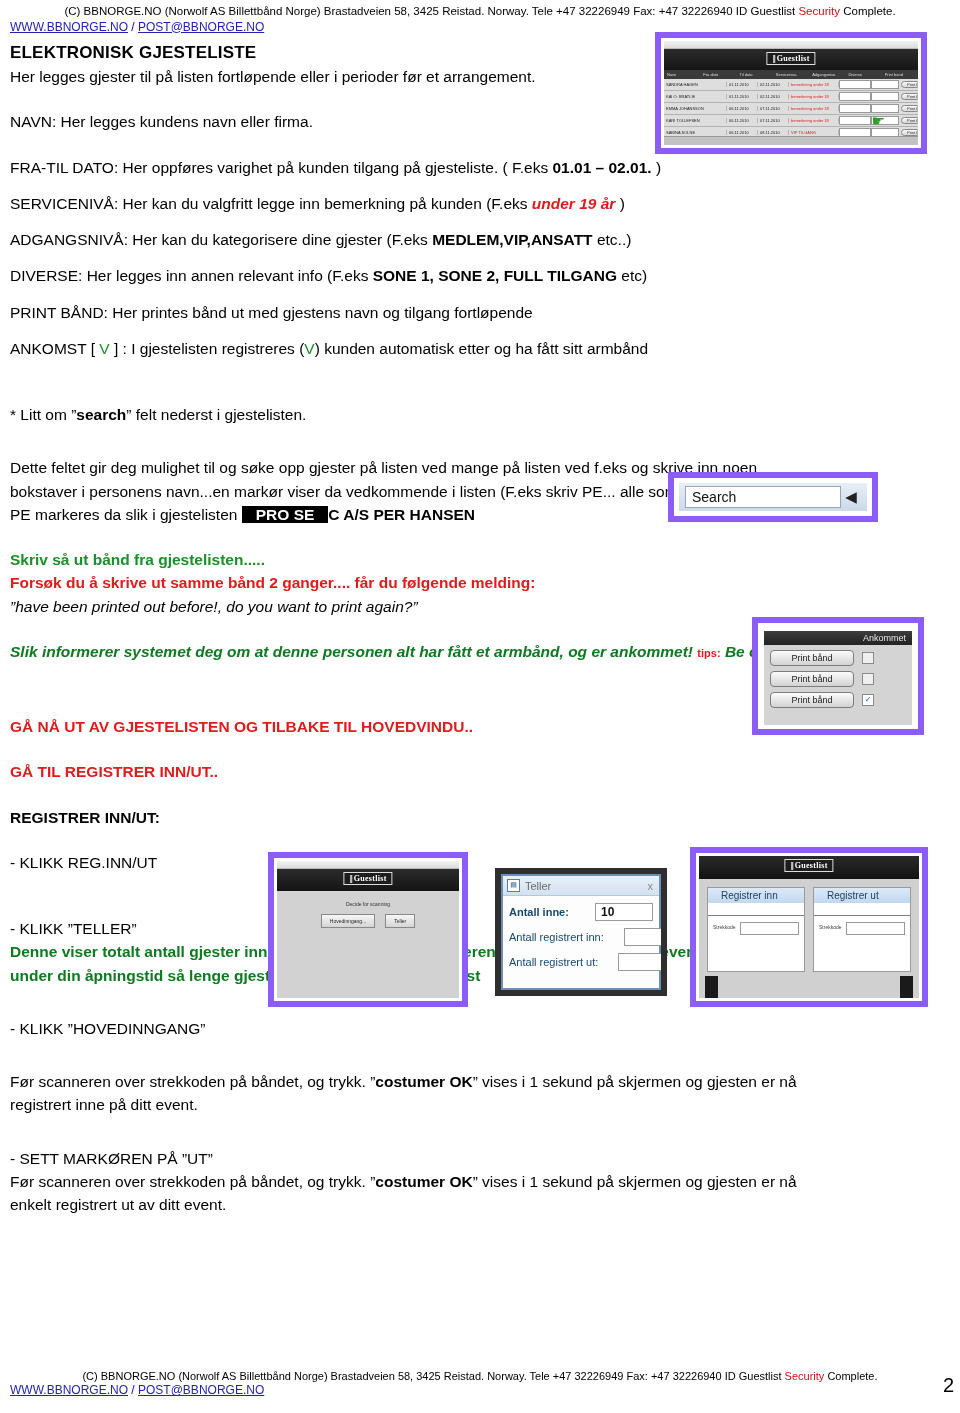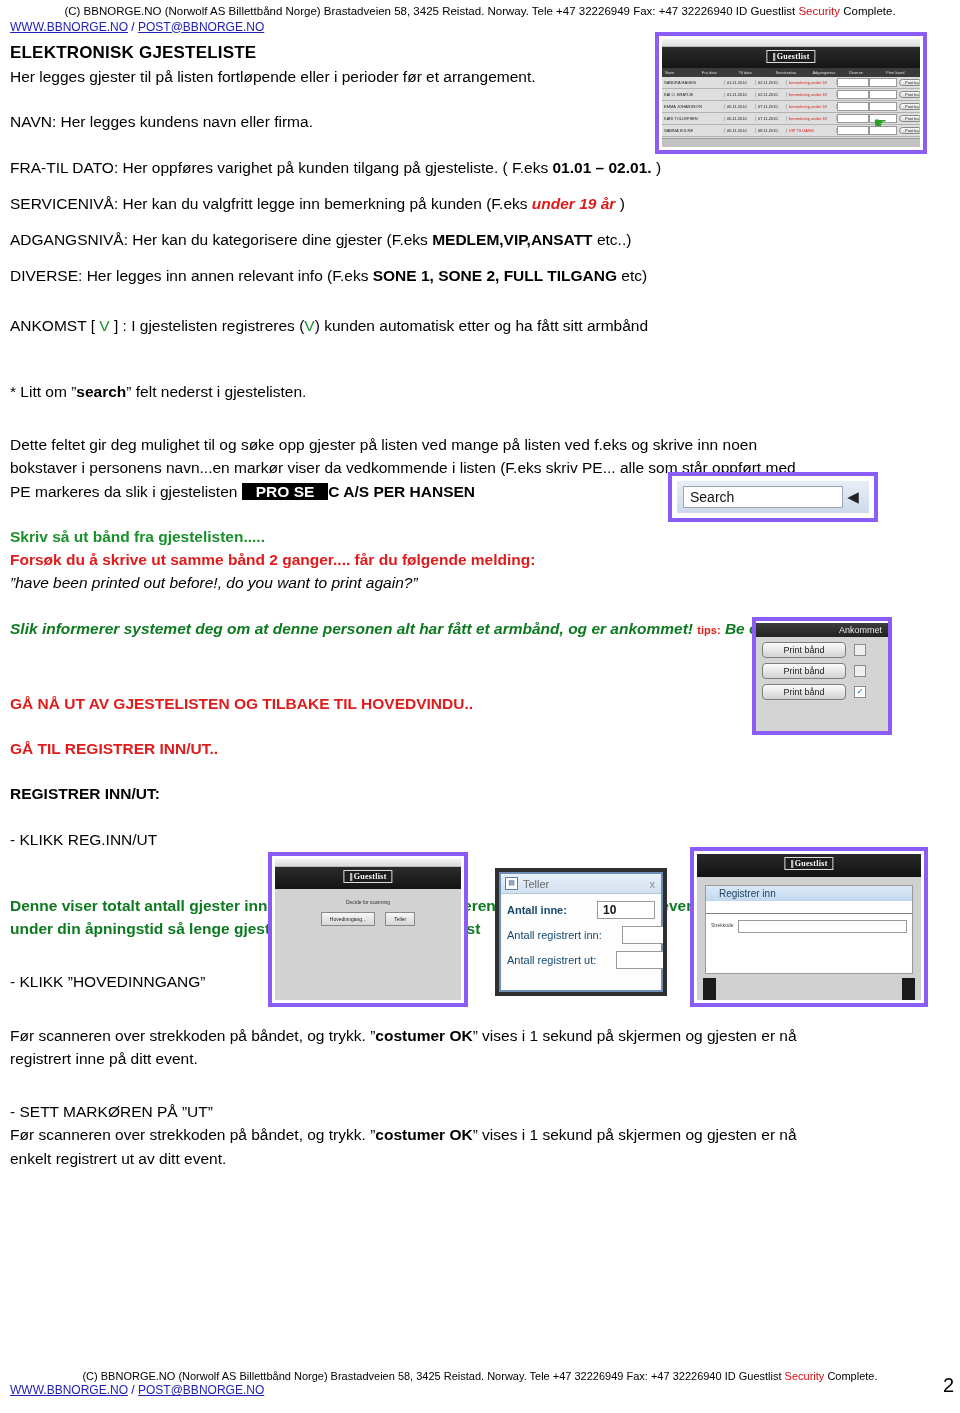--- a/index.html
+++ b/index.html
@@ -82,21 +82,21 @@
   .gap-l { height: 30px; }
 
   .content {
     position: relative;
     padding-top: 8px;
   }
 
   
   .shot {
     position: absolute;
-    border: 4px solid #8b5cf6;
+    border: 6px solid #8b5cf6;
     background: #fff;
     box-sizing: border-box;
     overflow: hidden;
   }
 
   
   #shot-guestlist { left: 655px; top: 32px; width: 272px; height: 122px; padding: 3px; }
   .glwin { width: 100%; height: 100%; background: #cfcfcf; display:flex; flex-direction:column; }
   .glwin .titlebar {
     height: 7px; background: linear-gradient(#f2f2f2,#dcdcdc);
@@ -150,21 +150,21 @@
   }
   .search-field {
     flex:1; background:#fff; border:1px solid #9aa7b5;
     font-size:14px; padding:2px 6px; color:#111;
   }
   .search-arrow {
     width:20px; text-align:center; font-size:15px; color:#222;
   }
 
   
-  #shot-print { left: 752px; top: 617px; width: 140px; height: 118px; }
+  #shot-print { left: 752px; top: 617px; width: 172px; height: 118px; padding: 6px; }
   .printwrap { width:100%; height:100%; background:#d4d4d4; box-sizing:border-box; padding:0 6px;}
   .ank-head {
     background: linear-gradient(#3d3d3d,#222); color:#e6e6e6;
     font-size:9px; text-align:right; padding:2px 6px; margin: 2px -6px 5px -6px;
   }
   .print-row { display:flex; align-items:center; margin-bottom:5px; }
   .pb-btn {
     background: linear-gradient(#fcfcfc,#d2d2d2);
     border:1px solid #7d7d7d; border-radius:4px;
     font-size:9px; padding:2px 0; width:82px; text-align:center; color:#1b1b1b;
@@ -257,20 +257,21 @@
     <div class="gap-s"></div>
     <p class="body-text"><span>SERVICENIVÅ: Her kan du valgfritt legge inn bemerkning på kunden (F.eks </span><span class="t-bold t-ital t-red">under 19 år</span><span> )</span></p>
 
     <div class="gap-s"></div>
     <p class="body-text"><span>ADGANGSNIVÅ: Her kan du kategorisere dine gjester (F.eks </span><span class="t-bold">MEDLEM,VIP,ANSATT</span><span> etc..)</span></p>
 
     <div class="gap-s"></div>
     <p class="body-text"><span>DIVERSE: Her legges inn annen relevant info (F.eks </span><span class="t-bold">SONE 1, SONE 2, FULL TILGANG</span><span> etc)</span></p>
 
     <div class="gap-s"></div>
+    <p class="body-text">PRINT BÅND: Her printes bånd ut med gjestens navn og tilgang fortløpende</p>
 
     <div class="gap-s"></div>
     <p class="body-text"><span>ANKOMST [ </span><span class="t-green">V</span><span> ] : I gjestelisten registreres (</span><span class="t-green">V</span><span>) kunden automatisk etter og ha fått sitt armbånd</span></p>
 
     <div class="gap-l"></div>
     <div class="gap-s"></div>
     <p class="body-text"><span>* Litt om ”</span><span class="t-bold">search</span><span>” felt nederst i gjestelisten.</span></p>
 
     <div class="gap-l"></div>
     <p class="body-text">Dette feltet gir deg mulighet til og søke opp gjester på listen ved mange på listen ved f.eks og skrive inn noen</p>
@@ -293,20 +294,21 @@
     <p class="body-text t-bold t-red">GÅ TIL REGISTRER INN/UT..</p>
 
     <div class="gap-m"></div>
     <p class="body-text t-bold">REGISTRER INN/UT:</p>
 
     <div class="gap-m"></div>
     <p class="body-text">- KLIKK REG.INN/UT</p>
 
     <div class="gap-l"></div>
     <div class="gap-s"></div>
+    <p class="body-text">- KLIKK ”TELLER”</p>
     <p class="body-text t-bold t-darkgreen">Denne viser totalt antall gjester inne, gjester gått ut, og eksisterende gjester inne på ditt event kontenuelig</p>
     <p class="body-text t-bold t-darkgreen">under din åpningstid så lenge gjestene registreres ved ankomst</p>
 
     <div class="gap-l"></div>
     <p class="body-text">- KLIKK ”HOVEDINNGANG”</p>
 
     <div class="gap-l"></div>
     <p class="body-text"><span>Før scanneren over strekkoden på båndet, og trykk. ”</span><span class="t-bold">costumer OK</span><span>” vises i 1 sekund på skjermen og gjesten er nå</span></p>
     <p class="body-text">registrert inne på ditt event.</p>
 
@@ -465,20 +467,28 @@
       </div>
       <div class="body">
         <div class="rcard">
           <div class="rcard-head">Registrer inn</div>
           <div class="rcard-strip"></div>
           <div class="rcard-body">
             <div class="rcard-lbl">Strekkode</div>
             <div class="rcard-inp"></div>
           </div>
         </div>
+        <div class="rcard">
+          <div class="rcard-head">Registrer ut</div>
+          <div class="rcard-strip"></div>
+          <div class="rcard-body">
+            <div class="rcard-lbl">Strekkode</div>
+            <div class="rcard-inp"></div>
+          </div>
+        </div>
       </div>
       <div class="rwin-foot">
         <div class="blk l"></div>
         <div class="blk r"></div>
       </div>
     </div>
   </div>
 
   <div class="doc-footer">
     <div class="doc-header">

